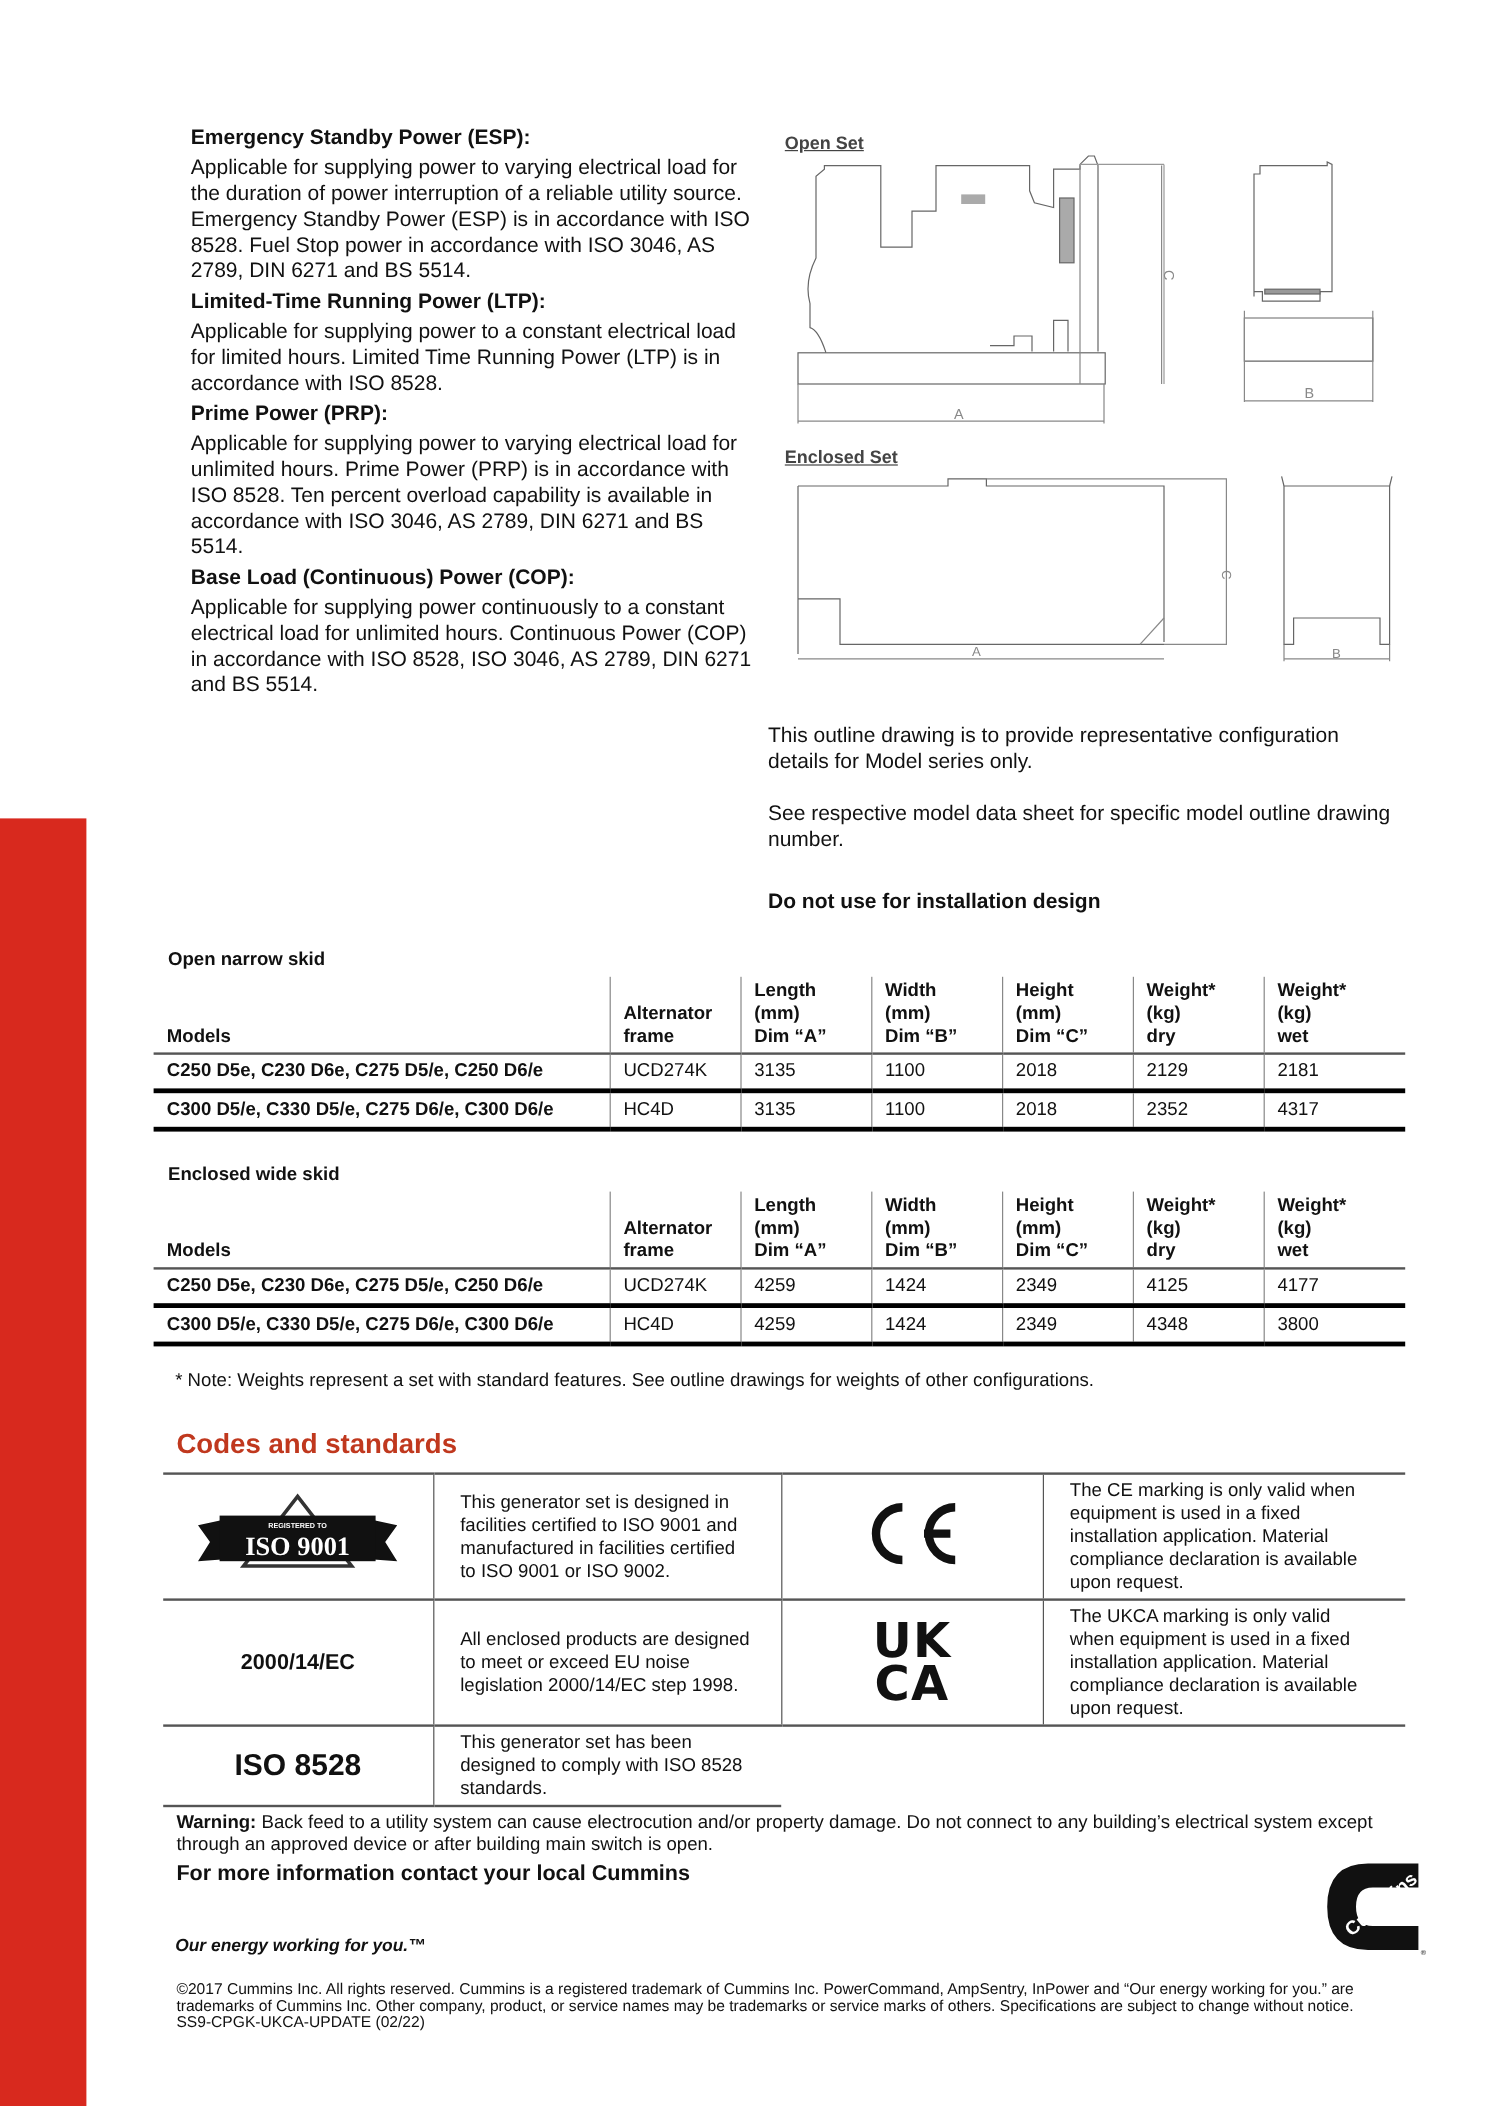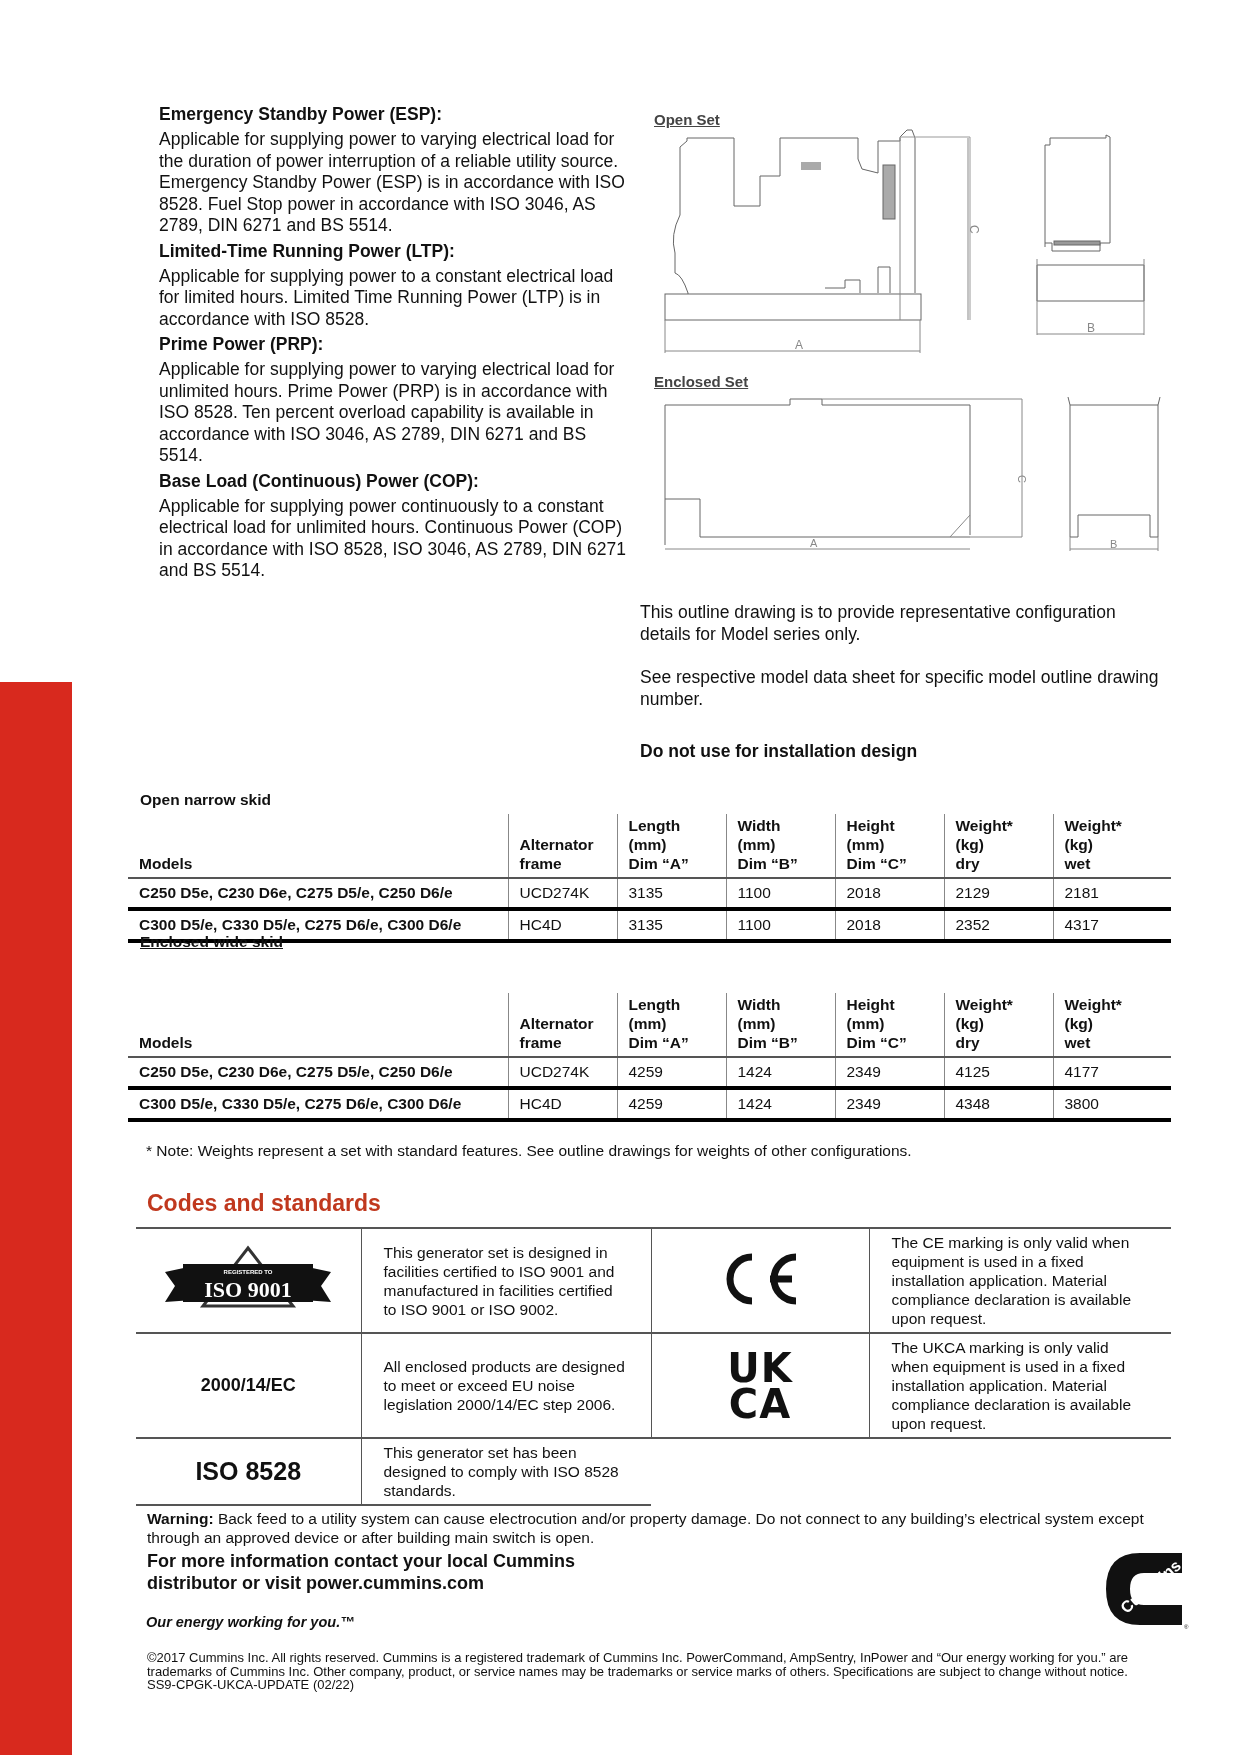--- a/index.html
+++ b/index.html
@@ -150,21 +150,21 @@
       <td>HC4D</td>
       <td>3135</td>
       <td>1100</td>
       <td>2018</td>
       <td>2352</td>
       <td>4317</td>
     </tr>
   </tbody>
 </table>
 
-<div class="tbl-caption" style="top:933px;text-decoration:underline;">Enclosed wide skid</div>
+<div class="tbl-caption" style="top:970px;">Enclosed wide skid</div>
 <table class="dims" style="top:993px;">
   <colgroup>
       <col style="width:380px">
       <col style="width:109px">
       <col style="width:109px">
       <col style="width:109px">
       <col style="width:109px">
       <col style="width:109px">
       <col>
     </colgroup>
@@ -227,21 +227,21 @@
     <td class="logo">
       <svg width="80" height="56" viewBox="0 0 80 56">
         <path d="M32 6 A22 22 0 1 0 32 50" fill="none" stroke="#111" stroke-width="7"></path>
         <path d="M76 6 A22 22 0 1 0 76 50 M50 28 H72" fill="none" stroke="#111" stroke-width="7"></path>
       </svg>
     </td>
     <td class="txt">The CE marking is only valid when equipment is used in a fixed installation application. Material compliance declaration is available upon request.</td>
   </tr>
   <tr style="height:103px;">
     <td class="logo code-med">2000/14/EC</td>
-    <td class="txt">All enclosed products are designed to meet or exceed EU noise legislation 2000/14/EC step 2006.</td>
+    <td class="txt">All enclosed products are designed to meet or exceed EU noise legislation 2000/14/EC step 1998.</td>
     <td class="logo">
       <div style="display:inline-block;font-family:'DejaVu Sans', sans-serif;font-weight:bold;font-size:40px;line-height:36px;letter-spacing:1px;">
         <div>UK</div>
         <div>CA</div>
       </div>
     </td>
     <td class="txt">The UKCA marking is only valid when equipment is used in a fixed installation application. Material compliance declaration is available upon request.</td>
   </tr>
   <tr style="height:64px;">
     <td class="logo code-big">ISO 8528</td>
@@ -251,21 +251,20 @@
   </tr>
 </tbody>
   </table>
 
 <div class="warning">
   <b>Warning:</b><span> Back feed to a utility system can cause electrocution and/or property damage. Do not connect to any building’s electrical system except through an approved device or after building main switch is open.</span>
 </div>
 
 <div class="moreinfo">
   <div>For more information contact your local Cummins</div>
-  <div>distributor or visit power.cummins.com</div>
 </div>
 
 <div class="tagline">Our energy working for you.™</div>
 
 <div class="cummins-logo">
   <svg width="90" height="84" viewBox="0 0 90 84">
     <path d="M82 6 H40 Q6 6 6 42 Q6 78 40 78 H82 V58 H44 Q30 58 30 42 Q30 26 44 26 H82 Z" fill="#111"></path>
     <text x="12" y="52" font-size="16" font-weight="bold" fill="#fff" font-family="Liberation Sans, sans-serif" transform="rotate(-40 40 40)">Cummins</text>
     <text x="84" y="82" font-size="6" fill="#111">®</text>
   </svg>

